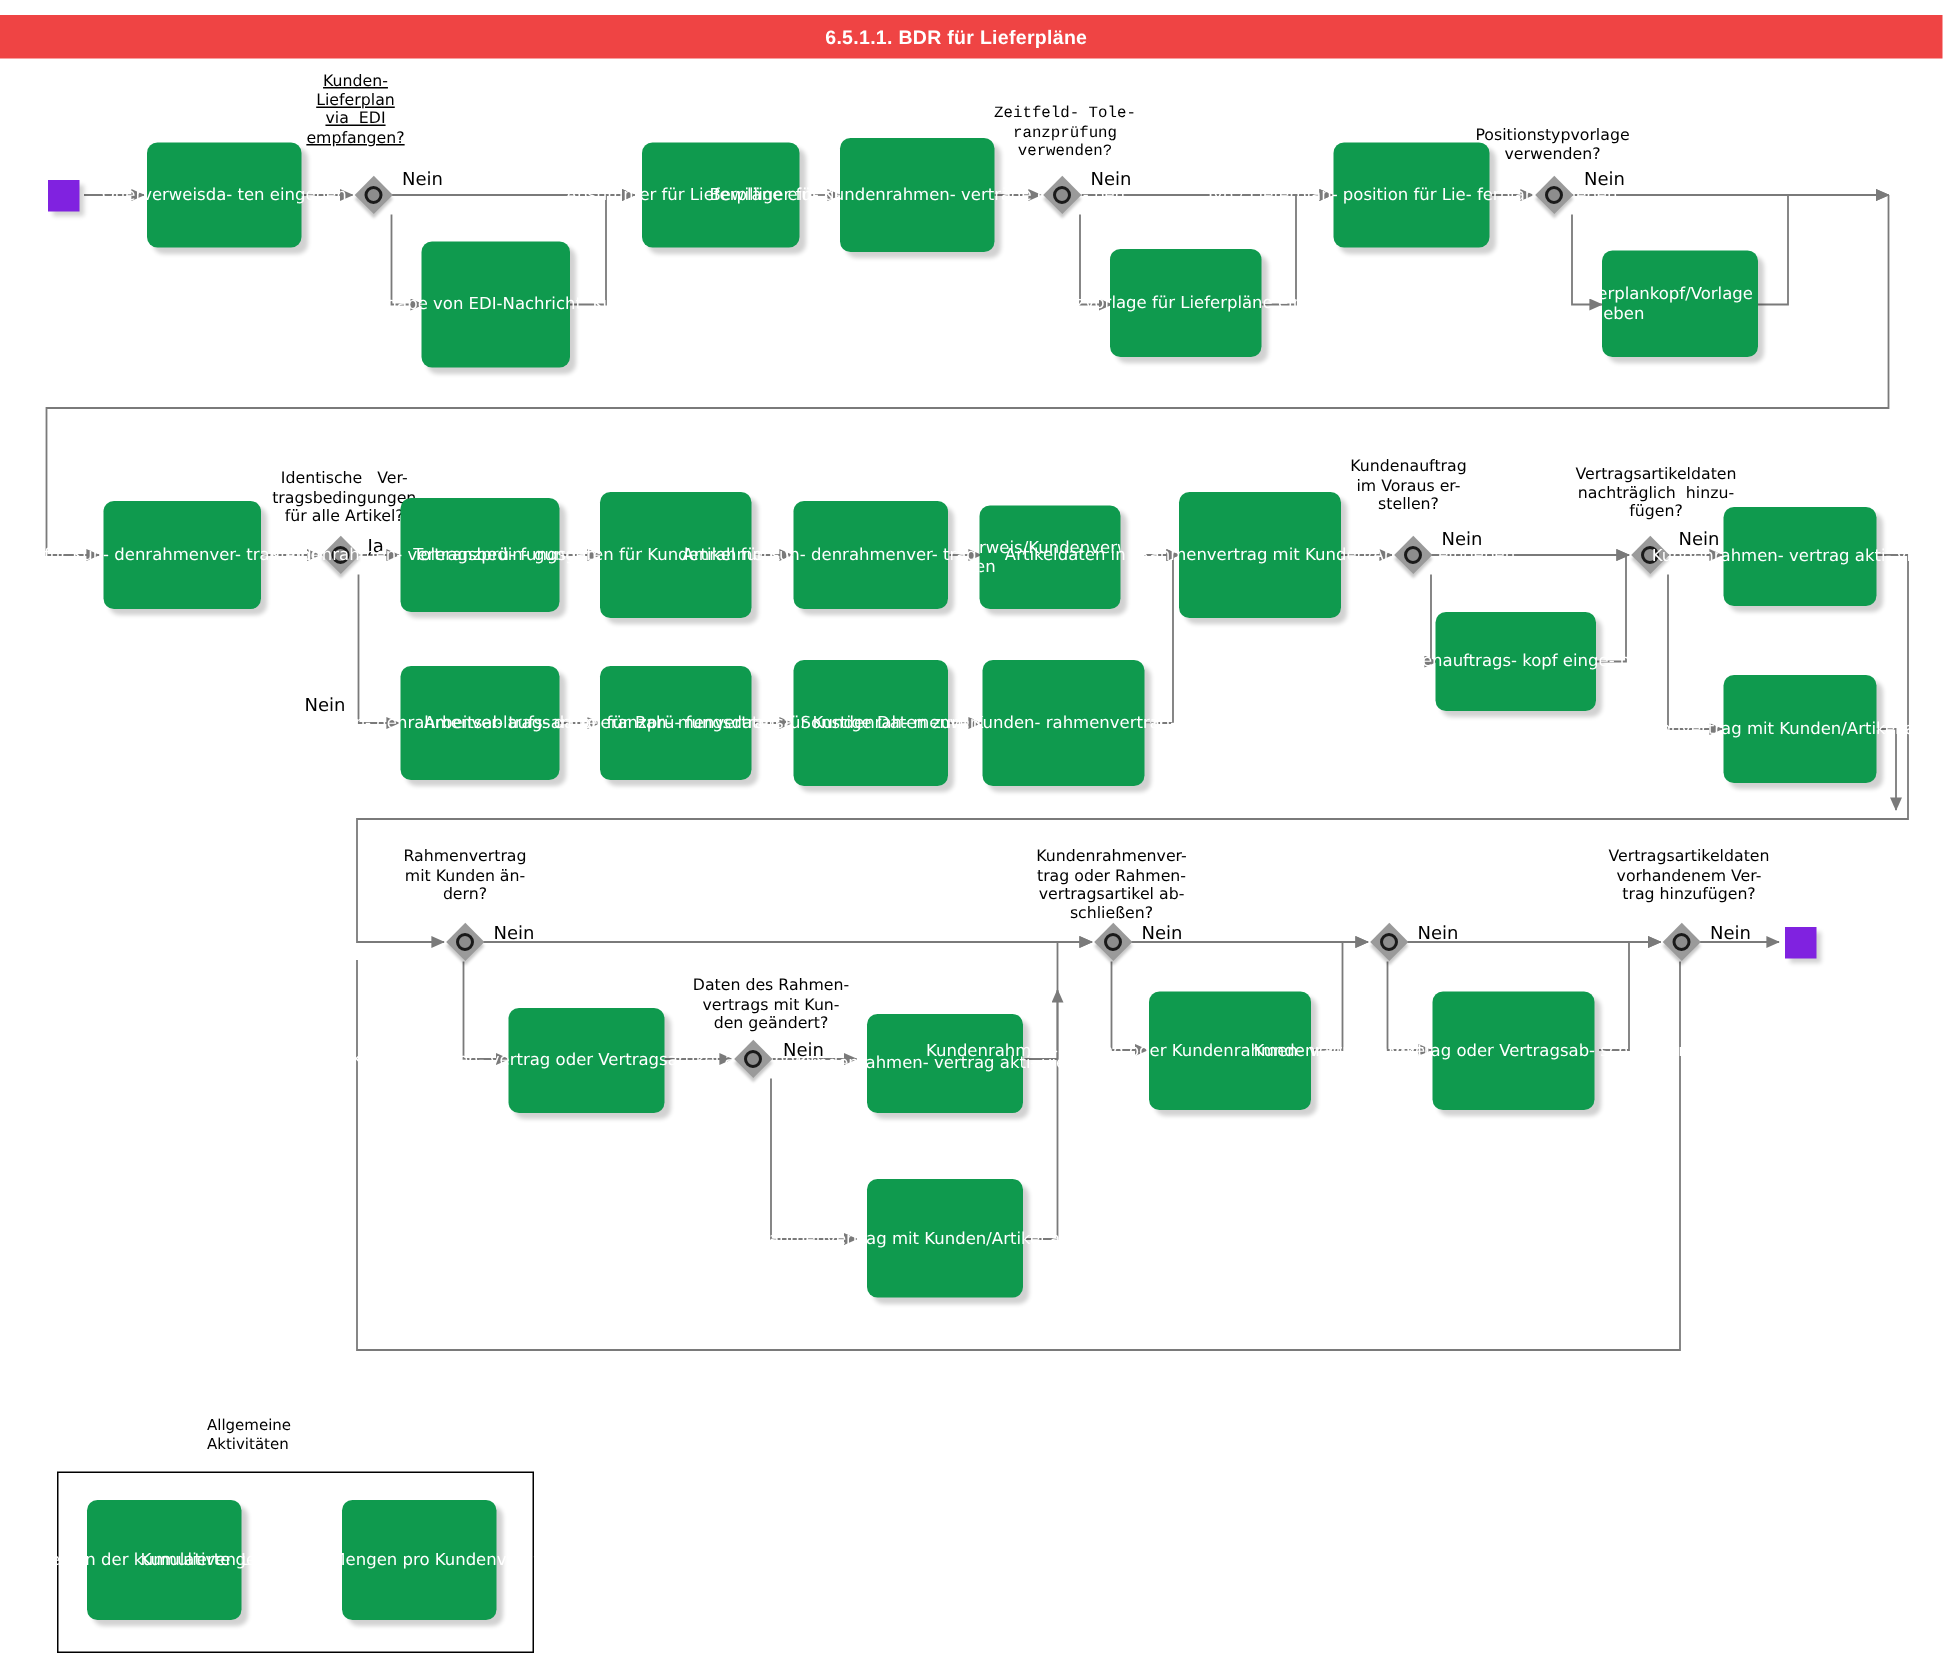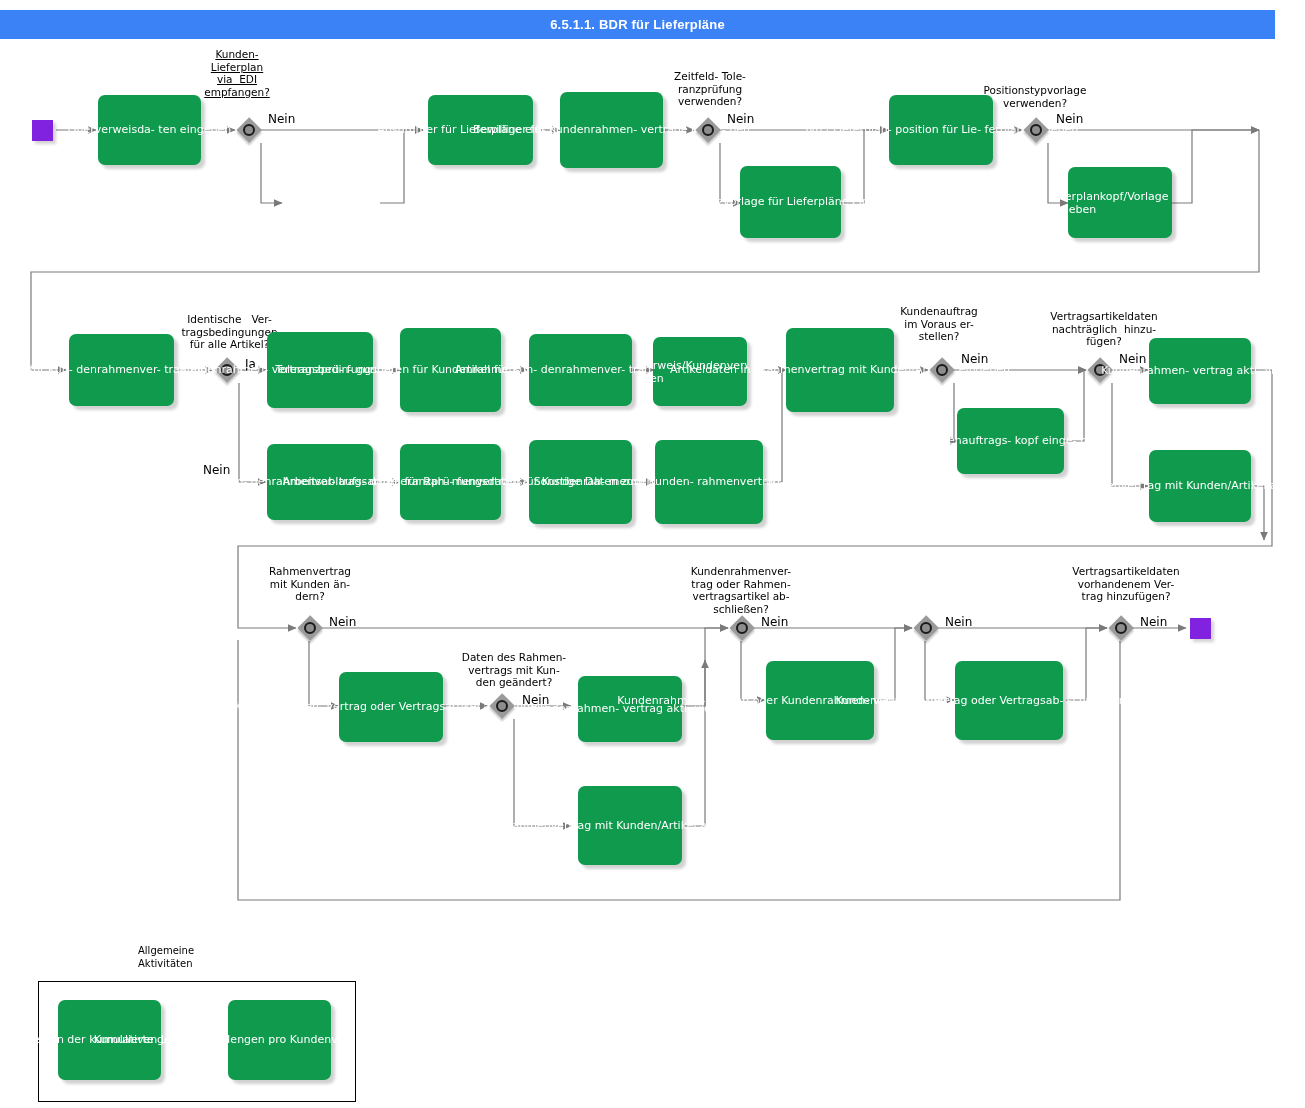--- a/index.html
+++ b/index.html
@@ -1,20 +1,20 @@
 <!DOCTYPE html>
 <html><head>
 <meta charset="utf-8">
 <style>
   html,body{margin:0;padding:0;background:#ffffff;}
   body{width:1305px;height:1108px;font-family:"DejaVu Sans","Liberation Sans",sans-serif;}
   #stage{position:relative;width:1305px;height:1108px;overflow:hidden;background:#fff;}
 
   
-  .titlebar{position:absolute;left:0;top:10px;width:1275px;height:29px;background:#3b82f6;}
+  .titlebar{position:absolute;left:0;top:10px;width:1275px;height:29px;background:#ef4444;padding-left:20px;}
   .titlebar .t{position:absolute;left:0;top:0;width:1275px;line-height:29px;text-align:center;
     color:#ffffff;font-size:13px;font-weight:bold;font-family:"Liberation Sans",sans-serif;letter-spacing:.2px;}
 
   
   #wires{position:absolute;left:0;top:0;width:1305px;height:1108px;}
 
   
   .node{position:absolute;background:#0f9a4e;border-radius:7px;color:#ffffff;
         box-shadow:4px 4px 3px rgba(0,0,0,0.18);box-sizing:border-box;}
   .node .lbl{position:absolute;left:50%;top:50%;transform:translate(-50%,-50%);
@@ -131,39 +131,46 @@
   <div class="gw" style="left:236px;top:117px;">
     <div class="dia"></div>
     <div class="ring"></div>
   </div>
   <div class="ann" style="left:179px;top:48px;width:116px;text-decoration:underline;">Kunden-
 Lieferplan
 via  EDI
 empfangen?</div>
   <div class="brlbl" style="left:268px;top:113px;">Nein</div>
 
+  <div class="node" style="left:281px;top:161px;width:99px;height:84px;">
+    <div class="lbl">Automatische
+Freigabe von
+EDI-Nachricht,
+Kundenlieferplä-
+ne</div>
+  </div>
 
   <div class="node" style="left:428px;top:95px;width:105px;height:70px;">
     <div class="lbl">Abstimmer für
 Lieferpläne ein-
 geben</div>
   </div>
 
   <div class="node" style="left:560px;top:92px;width:103px;height:76px;">
     <div class="lbl">Bewilliger für
 Kundenrahmen-
 verträge  einge-
 ben</div>
   </div>
 
   <div class="gw" style="left:695px;top:117px;">
     <div class="dia"></div>
     <div class="ring"></div>
   </div>
-  <div class="ann" style="left:655px;top:70px;width:110px;">Zeitfeld- Tole-
+  <div class="ann" style="left:655px;top:70px;width:110px;font-family:Liberation Mono, monospace;">Zeitfeld- Tole-
 ranzprüfung
 verwenden?</div>
   <div class="brlbl" style="left:727px;top:113px;">Nein</div>
 
   <div class="node" style="left:740px;top:166px;width:101px;height:72px;">
     <div class="lbl">Toleranzvorlage
 für Lieferpläne
 eingeben</div>
   </div>
 

